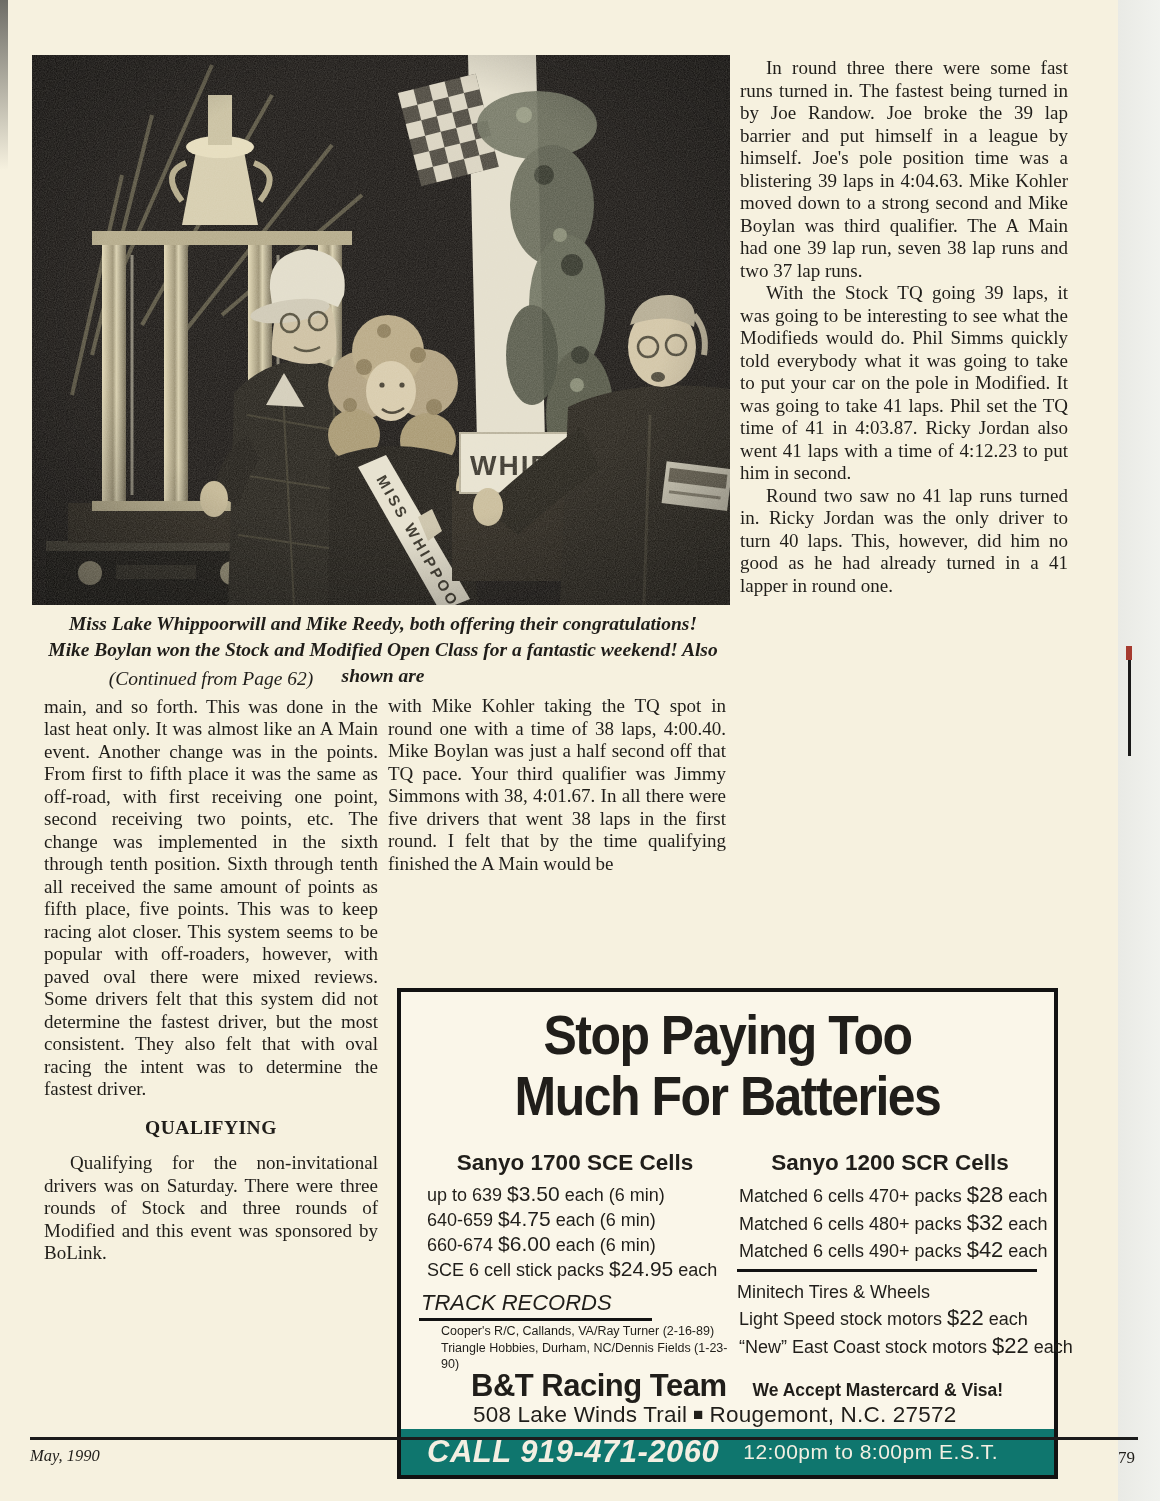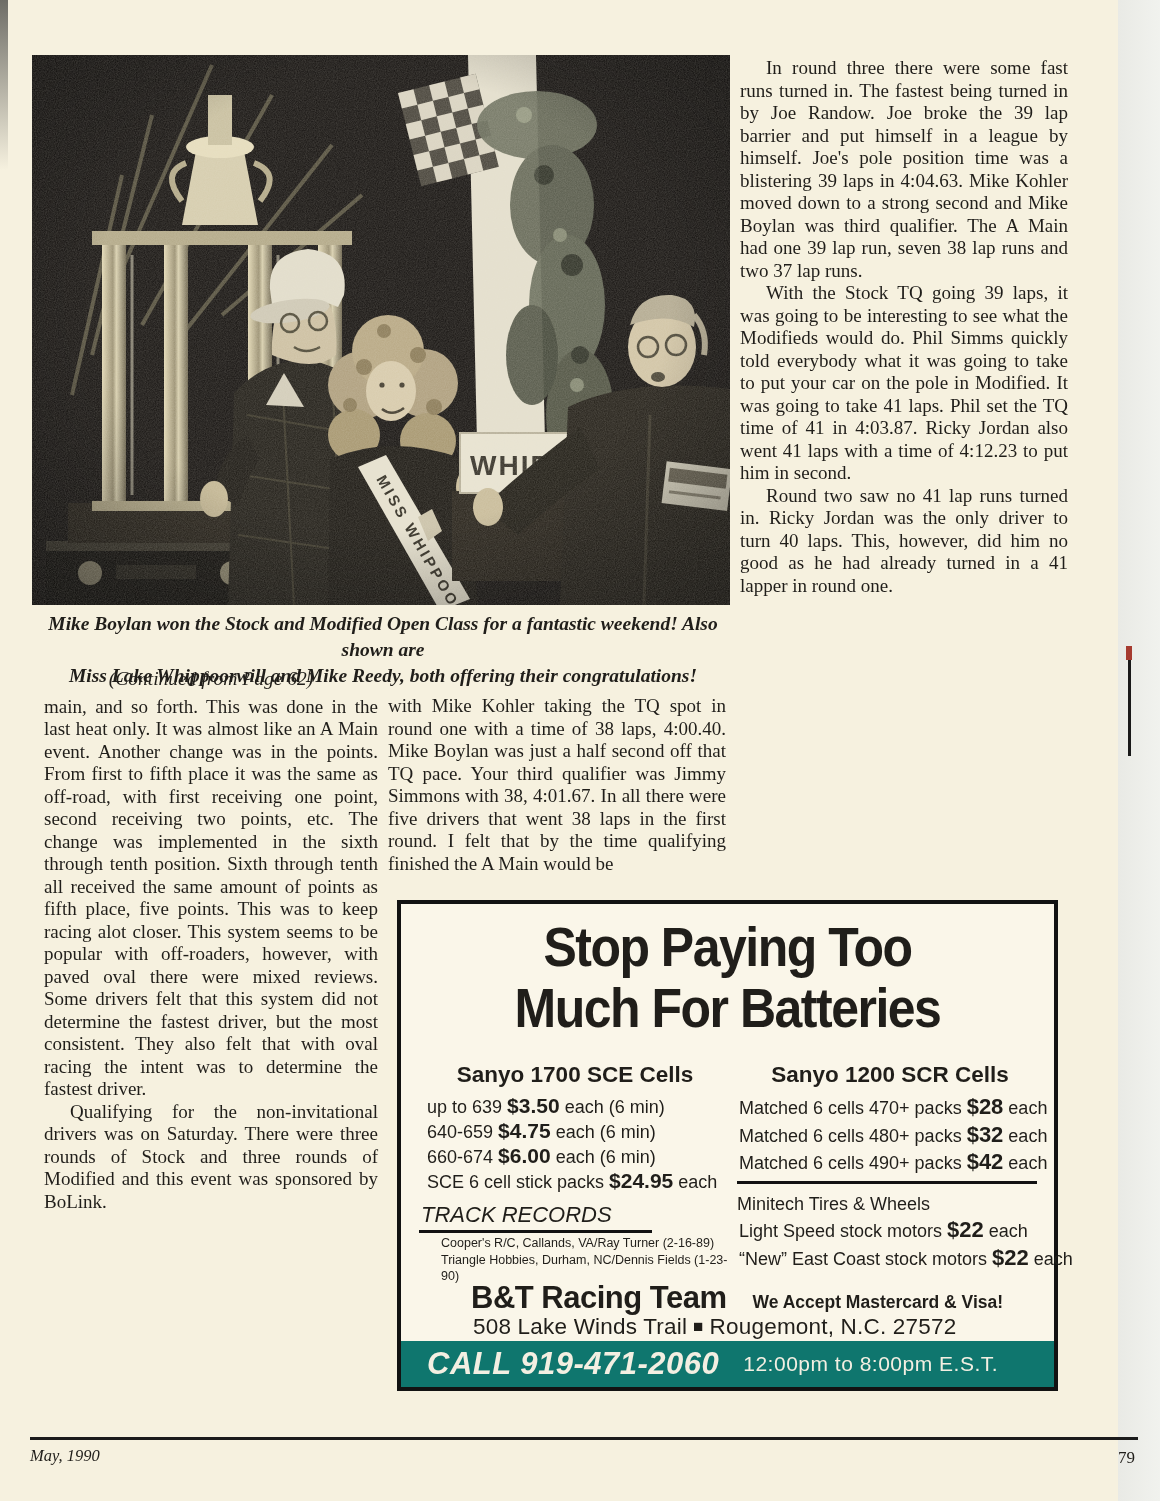--- a/index.html
+++ b/index.html
@@ -29,30 +29,30 @@
   .col p{margin:0;text-indent:26px;}
   .col p.noindent{text-indent:0;}
   .col1{left:44px;top:668px;width:334px;}
   .col2{left:388px;top:695px;width:338px;}
   .col3{left:740px;top:57px;width:328px;}
   .continued{font-weight:normal;font-style:italic;text-align:center;font-size:19.5px;margin-bottom:5px;}
   .qualifying{font-weight:bold;text-align:center;font-size:19.5px;letter-spacing:.5px;margin:16px 0 13px;}
   .stretch-last{text-align-last:justify;}
 
   
-  .ad{position:absolute;left:397px;top:900px;width:653px;height:483px;
+  .ad{position:absolute;left:397px;top:988px;width:653px;height:483px;
     border:4px solid #121212;background:#faf6e9;font-family:"Liberation Sans", sans-serif;}
   .ad-headline{margin-top:14px;text-align:center;font-weight:bold;font-size:50px;line-height:55px;
     letter-spacing:-1.5px;transform:scaleY(1.1);transform-origin:top center;}
   .ad-cols{position:absolute;left:0;top:158px;width:100%;}
   .ad-col-left{position:absolute;left:16px;top:0;width:316px;}
   .ad-col-right{position:absolute;left:336px;top:0;width:306px;}
   .ad-col-heading{font-weight:bold;font-size:22.5px;text-align:center;margin-bottom:6px;}
   .price-line{font-size:18px;line-height:23px;margin-left:10px;white-space:nowrap;}
-  .price-line .price{font-weight:bold;font-size:21px;margin-top:14px;}
+  .price-line .price{font-weight:normal;font-size:21px;margin-top:14px;}
   .ad-col-right .price-line{line-height:25.5px;margin-left:2px;}
   .ad-col-right .price{font-size:22px;}
   .track-heading{font-weight:normal;font-style:italic;font-size:22px;margin:8px 0 2px 2px;
     border-bottom:3px solid #121212;padding:0 40px 2px 2px;display:inline-block;}
   .record{font-size:12.5px;line-height:16.5px;margin-left:24px;}
   .right-rule{height:0;border-bottom:3px solid #121212;width:300px;margin:4px 0 8px 0;}
   .minitech{font-size:18px;line-height:25.5px;}
   .bt-row{position:absolute;left:70px;top:376px;white-space:nowrap;}
   .team{font-weight:bold;font-size:31px;letter-spacing:-.5px;}
   .accept{font-weight:bold;font-size:17.5px;margin-left:26px;}
@@ -235,27 +235,28 @@
       <circle cx="644" cy="290" r="10" fill="none" stroke="#4a4536" stroke-width="2.5"></circle>
       <ellipse cx="626" cy="322" rx="7" ry="5" fill="#4a4536"></ellipse>
     </g>
 
     <rect width="698" height="550" fill="url(#vig)"></rect>
     <rect width="698" height="550" filter="url(#grain)"></rect>
   </svg>
 </div>
 
 <div class="caption">
+  <div>Miss Lake Whippoorwill and Mike Reedy, both offering their congratulations!</div>
   <div>Mike Boylan  won the Stock and Modified Open Class for a fantastic weekend! Also shown are</div>
-  <div>Miss Lake Whippoorwill and Mike Reedy, both offering their congratulations!</div>
 </div>
 
 <div class="col col1">
   <div class="continued">(Continued from Page 62)</div>
   <p class="noindent">main, and so forth. This was done in the last heat only. It was almost like an A Main event. Another change was in the points. From first to fifth place it was the same as off-road, with first receiving one point, second receiving two points, etc. The change was implemented in the sixth through tenth position. Sixth through tenth all received the same amount of points as fifth place, five points. This was to keep racing alot closer. This system seems to be popular with off-roaders, however, with paved oval there were mixed reviews. Some drivers felt that this system did not determine the fastest driver, but the most consistent. They also felt that with oval racing the intent was to determine the fastest driver.</p>
+  <div class="qualifying">QUALIFYING</div>
   <p>Qualifying for the non-invitational drivers was on Saturday. There were three rounds of Stock and three rounds of Modified and this event was sponsored by BoLink.</p>
 </div>
 
 <div class="col col2">
   <p class="noindent">with Mike Kohler taking the TQ spot in round one with a time of 38 laps, 4:00.40. Mike Boylan was just a half second off that TQ pace. Your third qualifier was Jimmy Simmons with 38, 4:01.67. In all there were five drivers that went 38 laps in the first round. I felt that by the time qualifying finished the A Main would be</p>
 </div>
 
 <div class="col col3">
   <p>In round three there were some fast runs turned in. The fastest being turned in by Joe Randow. Joe broke the 39 lap barrier and put himself in a league by himself. Joe's pole position time was a blistering 39 laps in 4:04.63. Mike Kohler moved down to a strong second and Mike Boylan was third qualifier. The A Main had one 39 lap run, seven 38 lap runs and two 37 lap runs.</p>
   <p>With the Stock TQ going 39 laps, it was going to be interesting to see what the Modifieds would do. Phil Simms quickly told everybody what it was going to take to put your car on the pole in Modified. It was going to take 41 laps. Phil set the TQ time of 41 in 4:03.87. Ricky Jordan also went 41 laps with a time of 4:12.23 to put him in second.</p>

